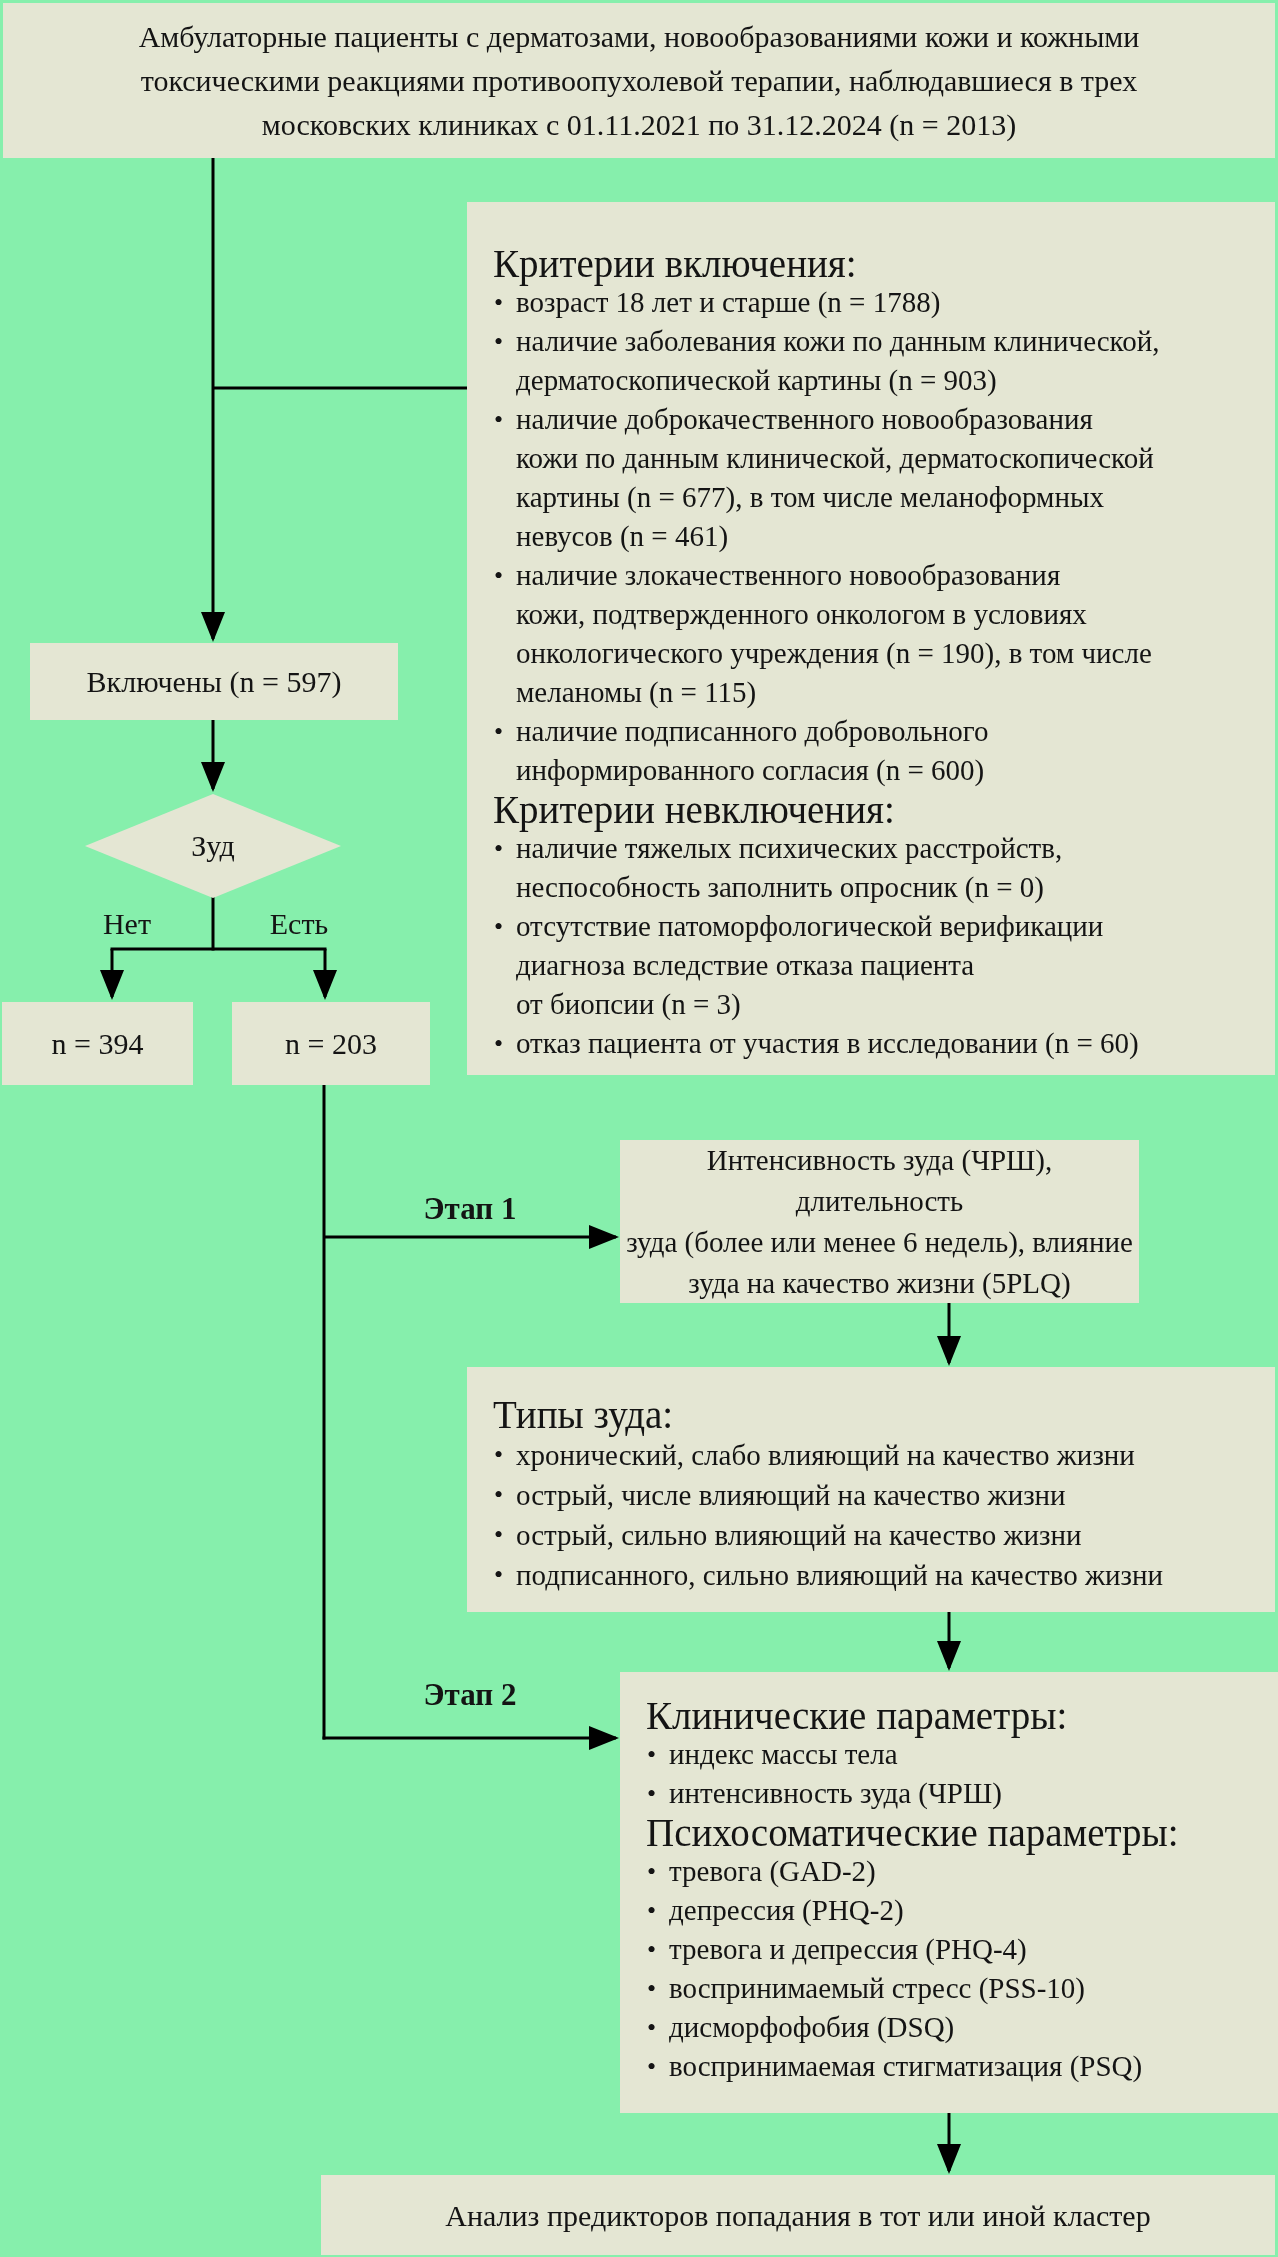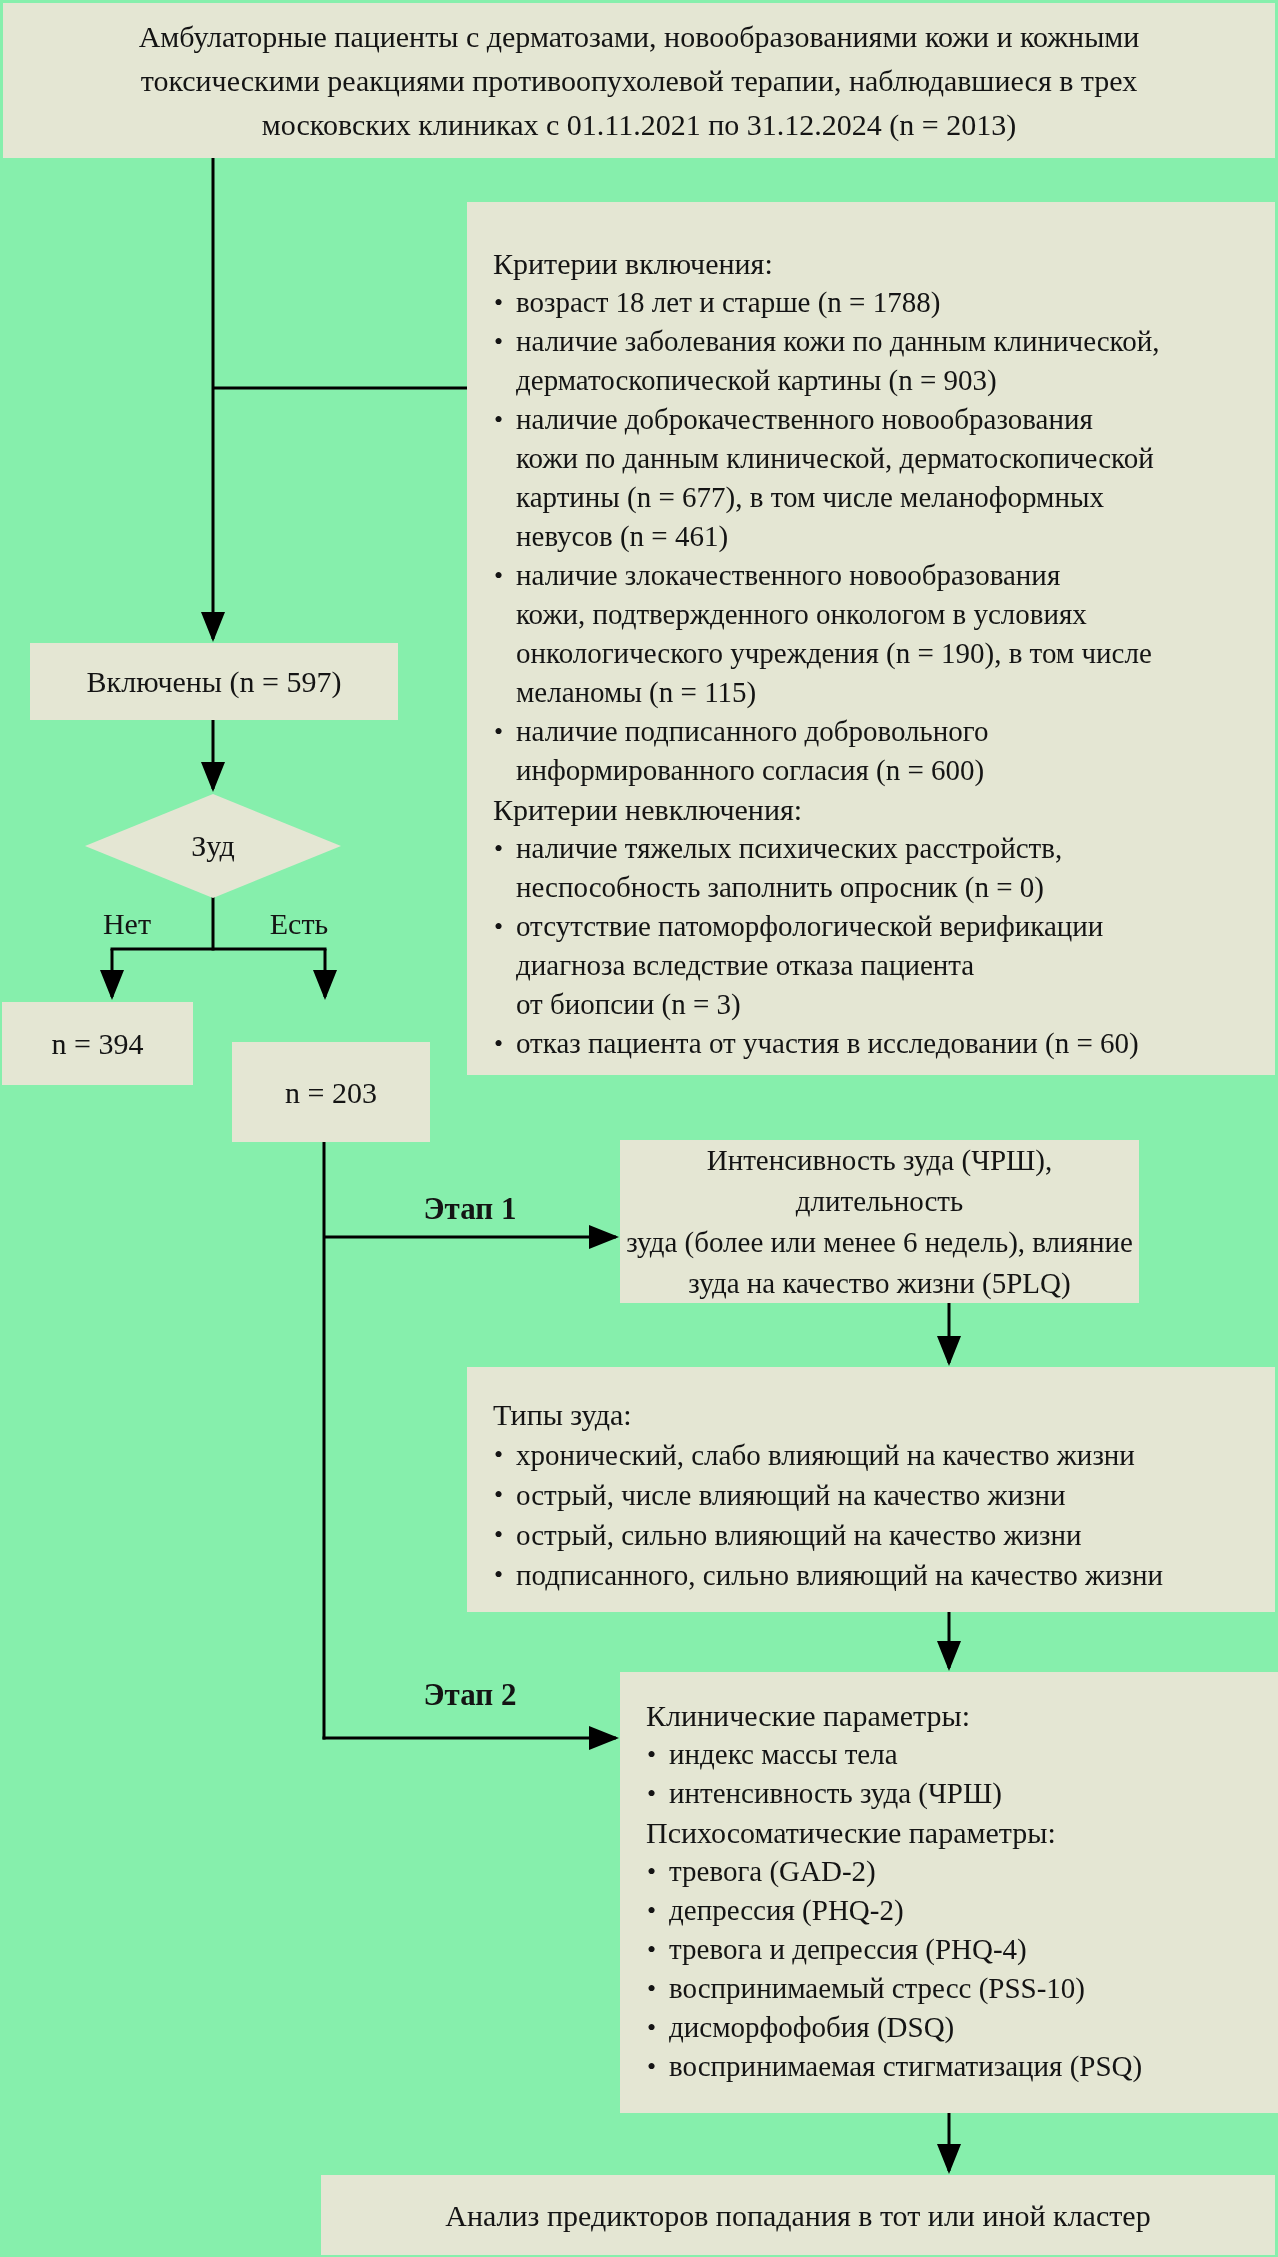--- a/index.html
+++ b/index.html
@@ -25,26 +25,26 @@
     line-height:39px;
   }
   .center-flex{
     display:flex;align-items:center;justify-content:center;
     text-align:center;white-space:pre-line;
   }
   .node-header{left:3px;top:3px;width:1272px;height:155px;font-size:30px;line-height:44px;}
   .node-criteria{left:467px;top:202px;width:808px;height:873px;padding:42px 16px 0 26px;}
   .node-included{left:30px;top:643px;width:368px;height:77px;font-size:30px;}
   .node-no{left:2px;top:1002px;width:191px;height:83px;font-size:30px;}
-  .node-yes{left:232px;top:1002px;width:198px;height:100px;font-size:30px;margin-top:40px;}
+  .node-yes{left:232px;top:1002px;width:198px;height:83px;font-size:30px;}
   .node-stage1{left:620px;top:1140px;width:519px;height:163px;line-height:41px;}
   .node-itchtypes{left:467px;top:1367px;width:808px;height:245px;padding:28px 16px 0 26px;line-height:40px;}
   .node-stage2{left:620px;top:1672px;width:789px;height:441px;padding:24px 16px 0 26px;}
   .node-final{left:321px;top:2175px;width:954px;height:80px;font-size:30px;text-align:right;}
-  .section-title{font-size:30px;}
+  .section-title{font-size:39px;}
   ul.flow-list{margin:0;padding:0;list-style:none;}
   ul.flow-list li{
     position:relative;
     padding-left:23px;
     white-space:pre-line;
   }
   ul.flow-list li::before{
     content:"\2022";
     position:absolute;left:1px;top:0;
     font-size:26px;

